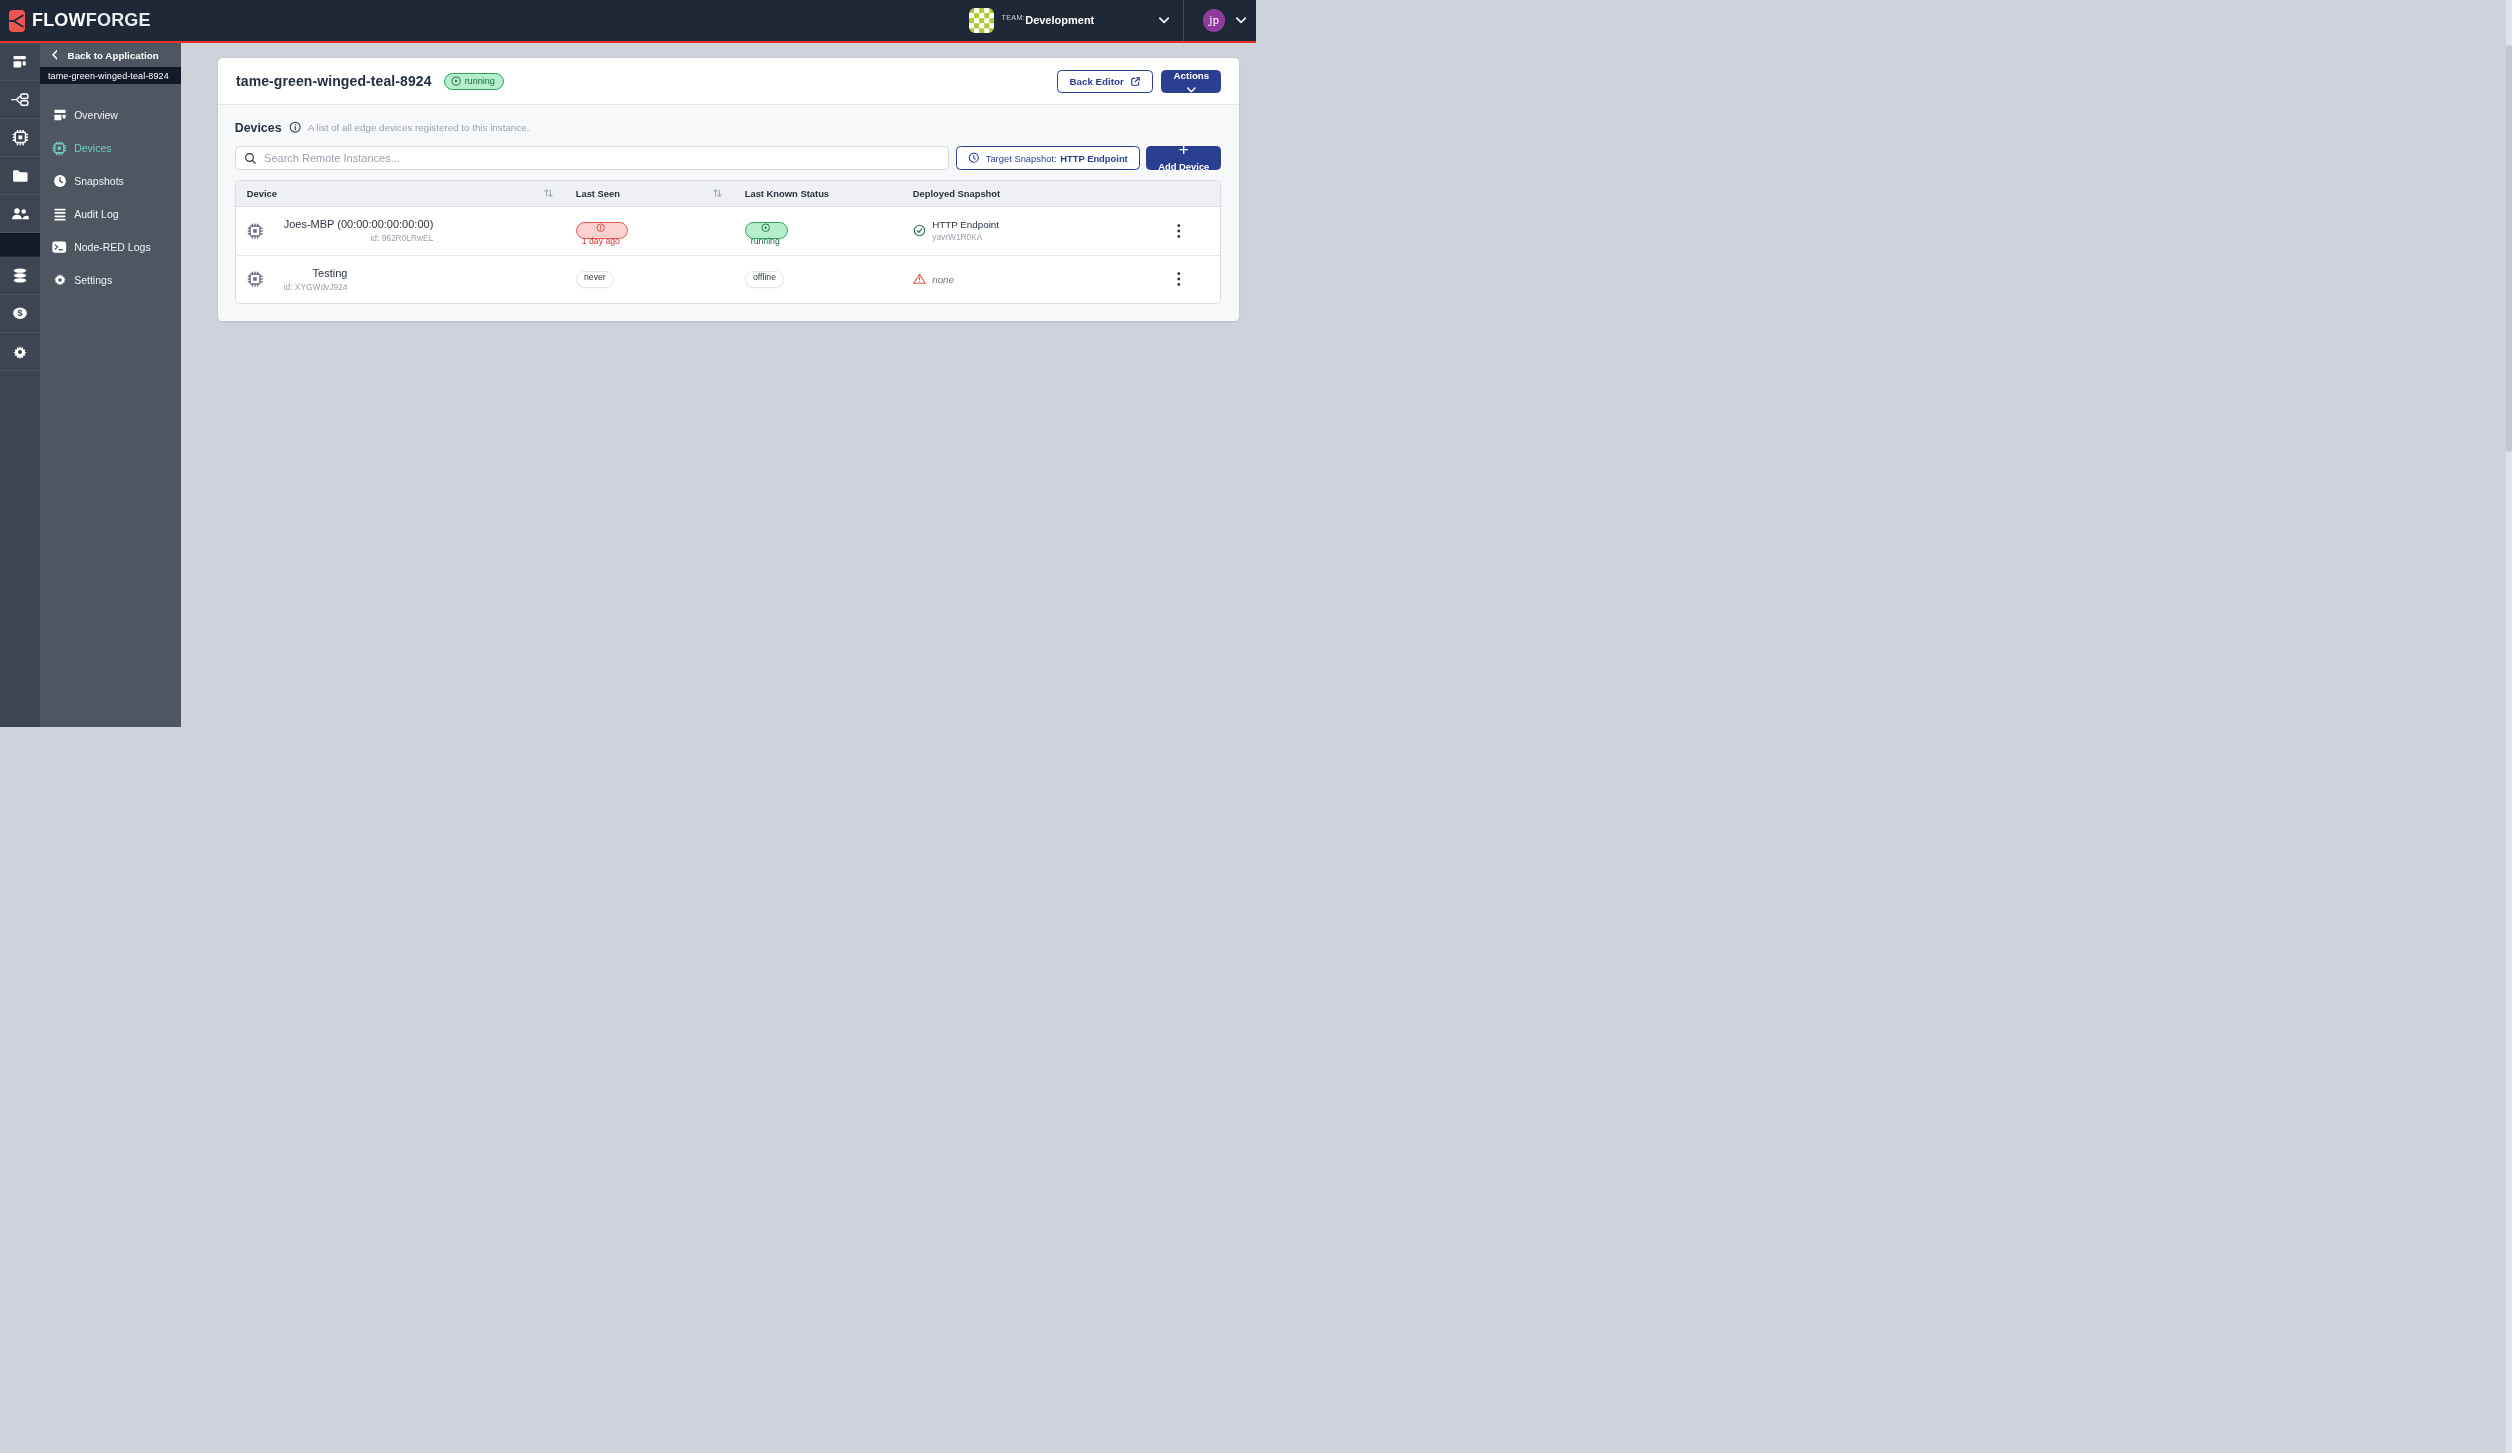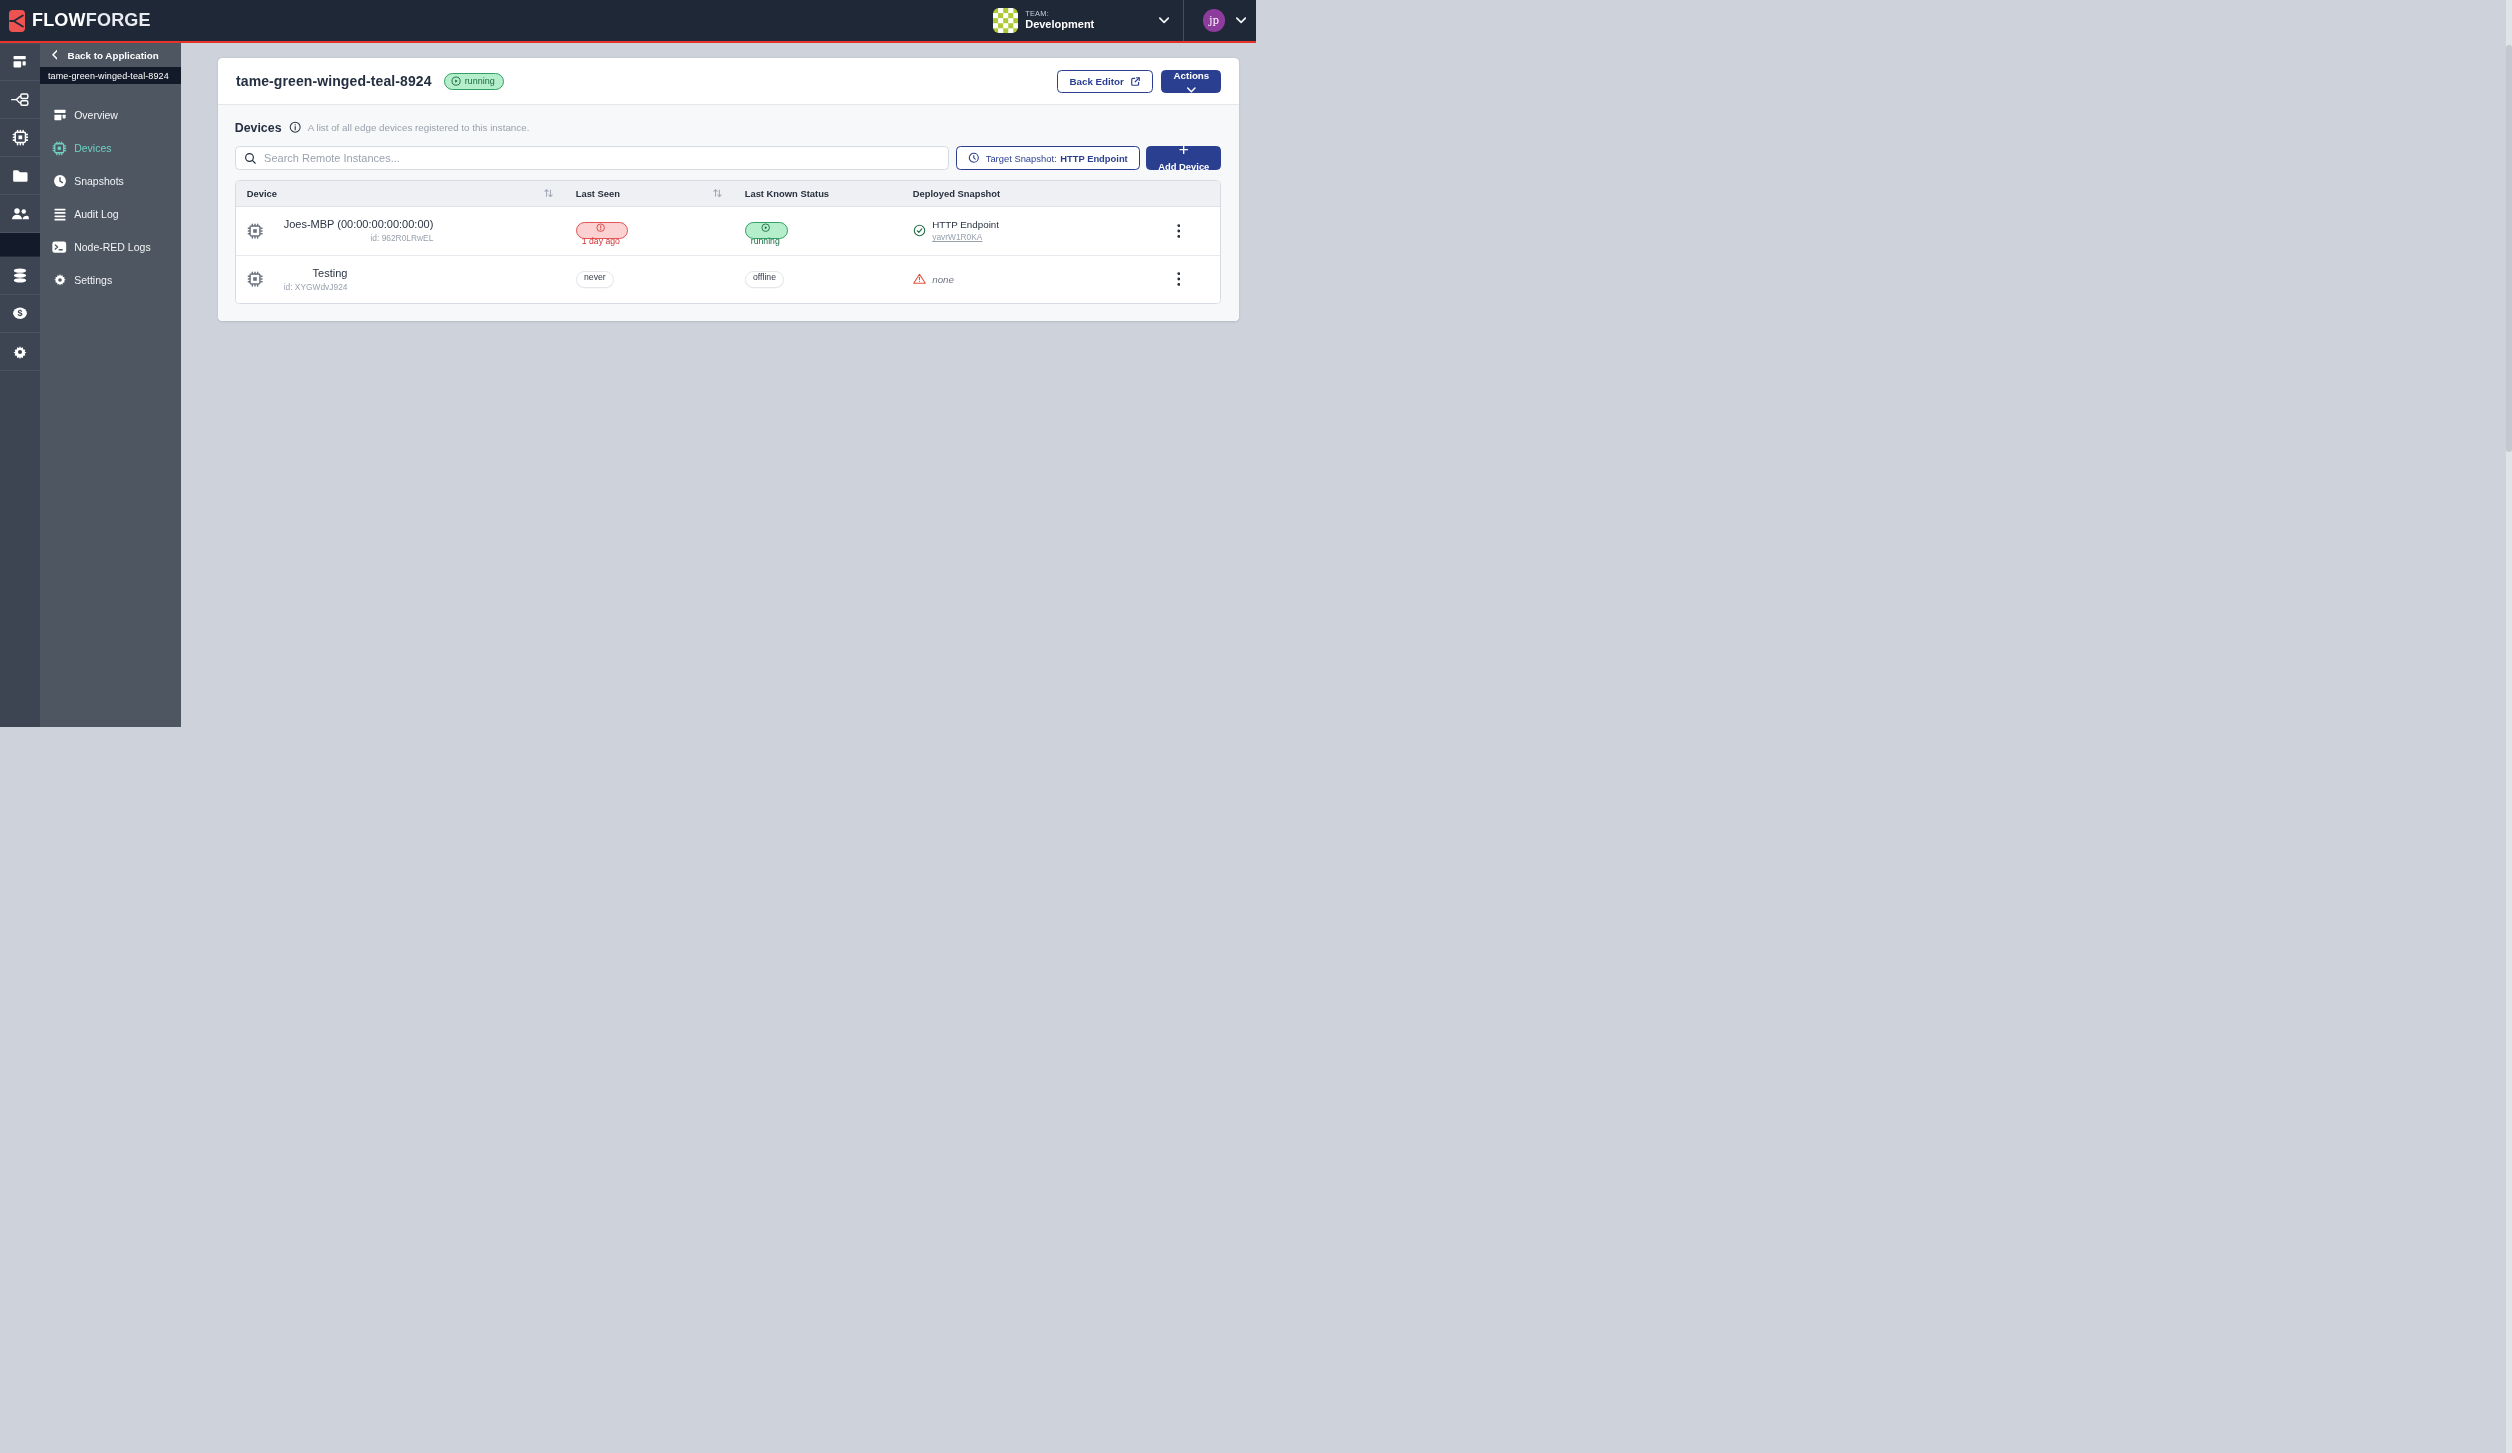--- a/index.html
+++ b/index.html
@@ -8,21 +8,21 @@
   .app { display:flex; flex-direction:column; height:100%; }
 
   
   .navbar { height:43px; flex:0 0 auto; background:var(--navbar-bg,#1e2837); border-bottom:2.2px solid var(--accent-red,#e8332a); display:flex; align-items:center; padding:0 10.2px 0 8.7px; }
   .logo { display:flex; align-items:flex-start; gap:7.3px; cursor:pointer; }
   .brand { font-size:18px; font-weight:800; color:#fff; letter-spacing:0.2px; }
   .brand .dim { color:#e8ecf1; font-weight:700; }
   .nav-right { margin-left:auto; display:flex; align-items:center; height:100%; }
   .team { display:flex; align-items:center; gap:7.3px; cursor:pointer; height:100%; }
   .identicon { width:25.4px; height:25.4px; border-radius:5.8px; overflow:hidden; flex:0 0 auto; }
-  .team-text { display:flex; flex-direction:column; line-height:1.15; }
+  .team-text { display:flex; flex-direction:row; line-height:1.15; }
   .team-label { font-size:7.3px; color:#c9d0d9; letter-spacing:0.3px; }
   .team-name { font-size:11px; font-weight:600; color:#fff; }
   .team-chev { margin-left:57px; color:#eef1f5; display:flex; }
   .nav-divider { width:0.7px; height:41px; background:rgba(255,255,255,.18); margin:0 19px 0 14.5px; }
   .user { display:flex; align-items:center; cursor:pointer; }
   .avatar { width:22.5px; height:22.5px; border-radius:50%; background:var(--avatar-purple,#8e3b9e); color:#fff; font-family:"DejaVu Serif",serif; font-size:10.2px; display:flex; align-items:center; justify-content:center; }
   .user-chev { margin-left:10.2px; color:#eef1f5; display:flex; }
 
   
   .layout { flex:1; display:flex; min-height:0; }
@@ -81,21 +81,21 @@
   .dev-lines { display:flex; flex-direction:column; }
   .device-name { font-size:11px; color:#2b3442; }
   .device-id { font-size:8.4px; color:#99a1ad; margin-top:2.9px; }
   .pill { height:17.4px; border-radius:8.7px; padding:0 7.3px; display:inline-flex; align-items:center; gap:3.6px; font-size:8.7px;flex-direction:column; }
   .pill-red { background:var(--red-bg,#fbd1d1); border:0.7px solid var(--red-border,#e55353); color:var(--red-text,#d33737); padding-left:5.1px; }
   .pill-green { background:var(--green-bg,#b5eecb); border:0.7px solid var(--green-border,#30a065); color:var(--green-text,#1a6b41); padding-left:5.1px; }
   .pill-neutral { background:#fff; border:0.7px solid #e3e6eb; color:#333b47; box-shadow:0 0.7px 0.7px rgba(0,0,0,.04); }
   .snap-cell { gap:6.5px; }
   .snap-lines { display:flex; flex-direction:column; }
   .snap-name { font-size:9.8px; color:#2b3442; }
-  .snap-id { font-size:8.4px; color:#99a1ad; margin-top:2.2px;text-decoration:underline; }
+  .snap-id { font-size:8.4px; color:#99a1ad; margin-top:2.2px; }
   .none-text { font-size:9.8px; font-style:italic; color:#6e7683; }
   .ok-ic { color:#25704a; display:flex; }
   .warn-ic { color:#e2513c; display:flex; }
   .kebab-cell { justify-content:center; }
   .kebab { color:#222b38; display:flex; padding:2.9px; cursor:pointer; }
 
   
   .scroll-track { position:fixed; top:0; right:0; width:5.8px; height:100%; background:#e0e3e8; z-index:50; }
   .scroll-thumb { width:5.8px; height:407px; margin-top:45px; background:#c4c9d1; border-radius:2.9px; }
 </style>

